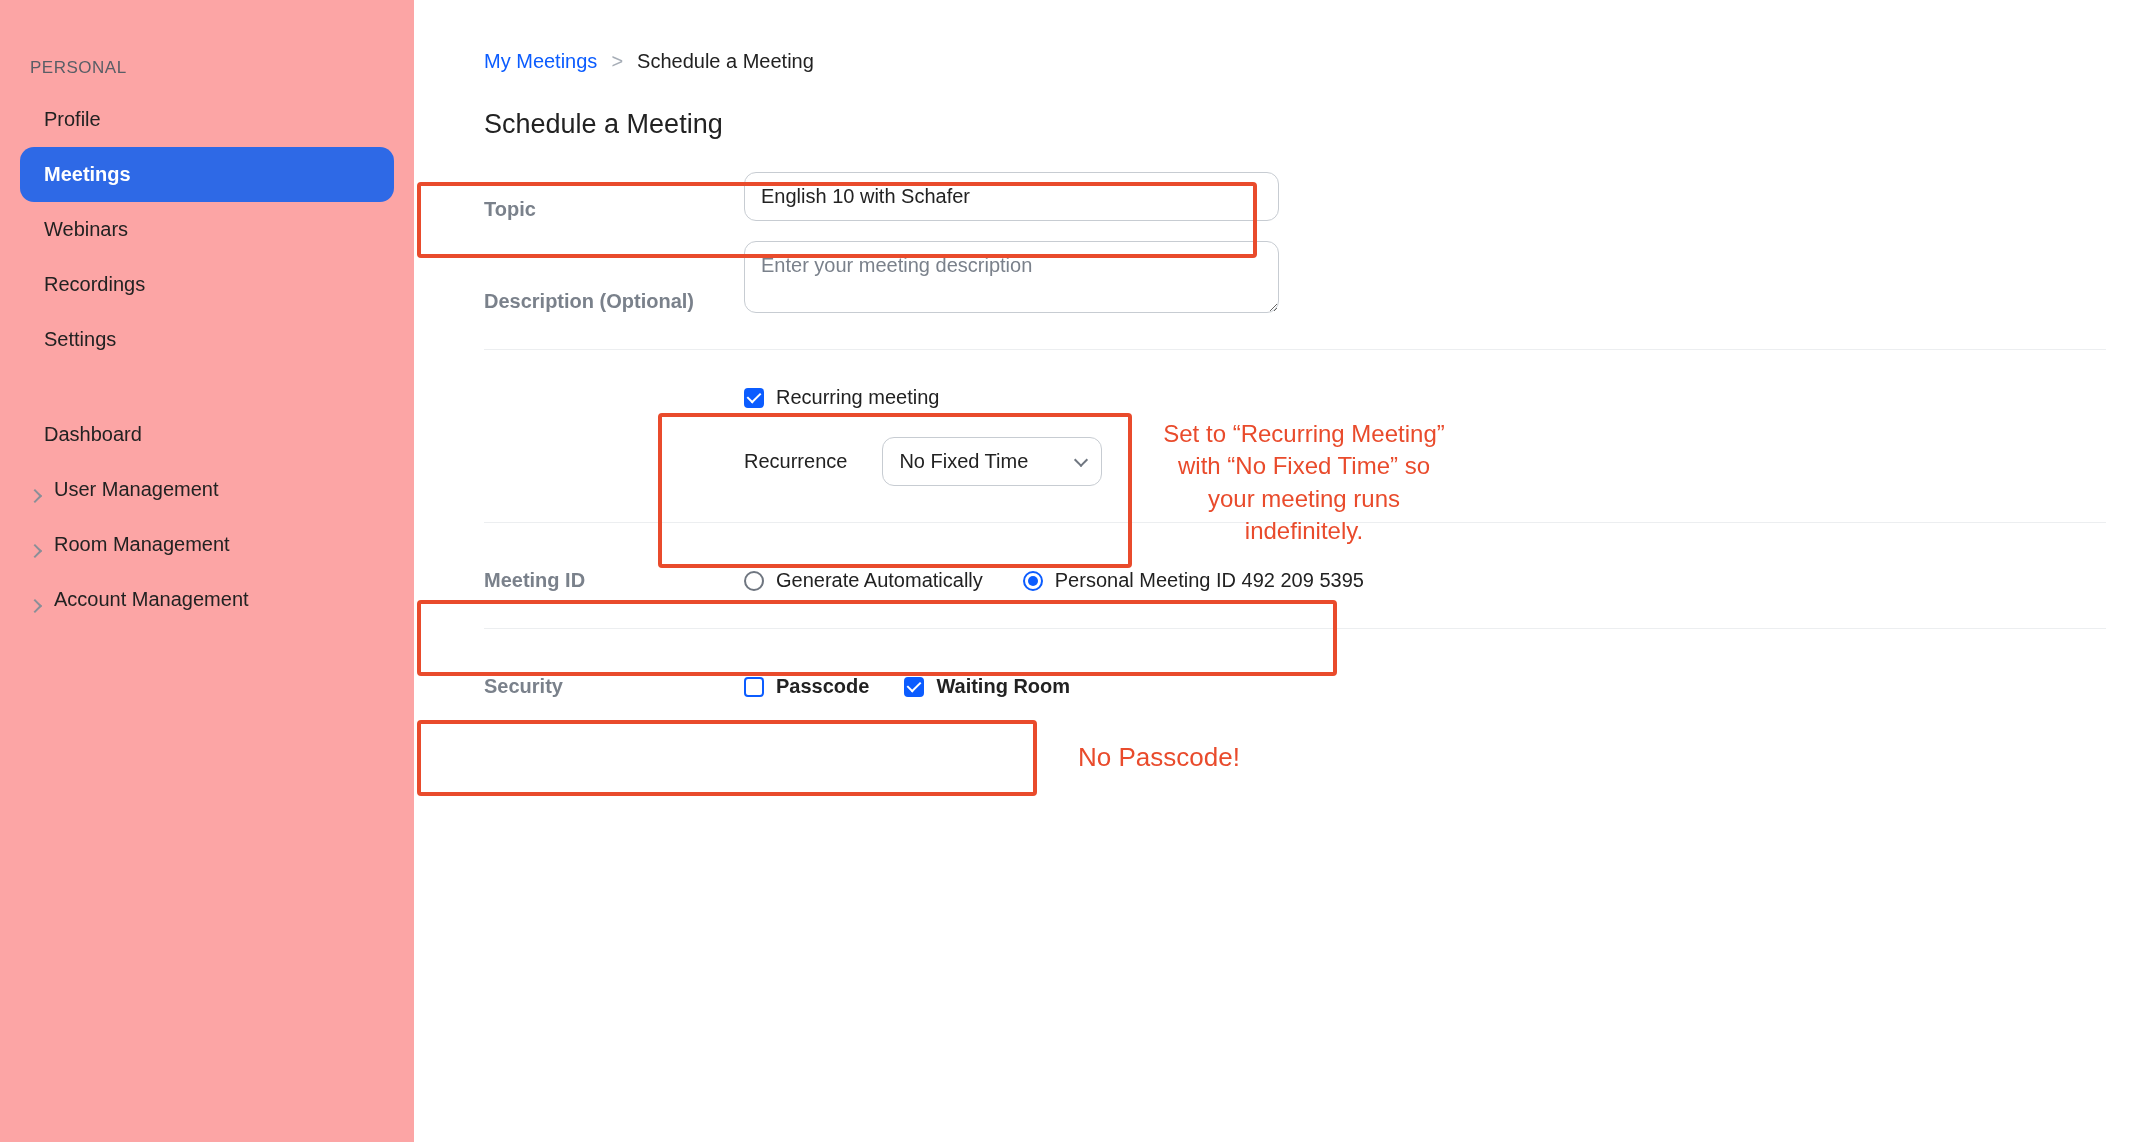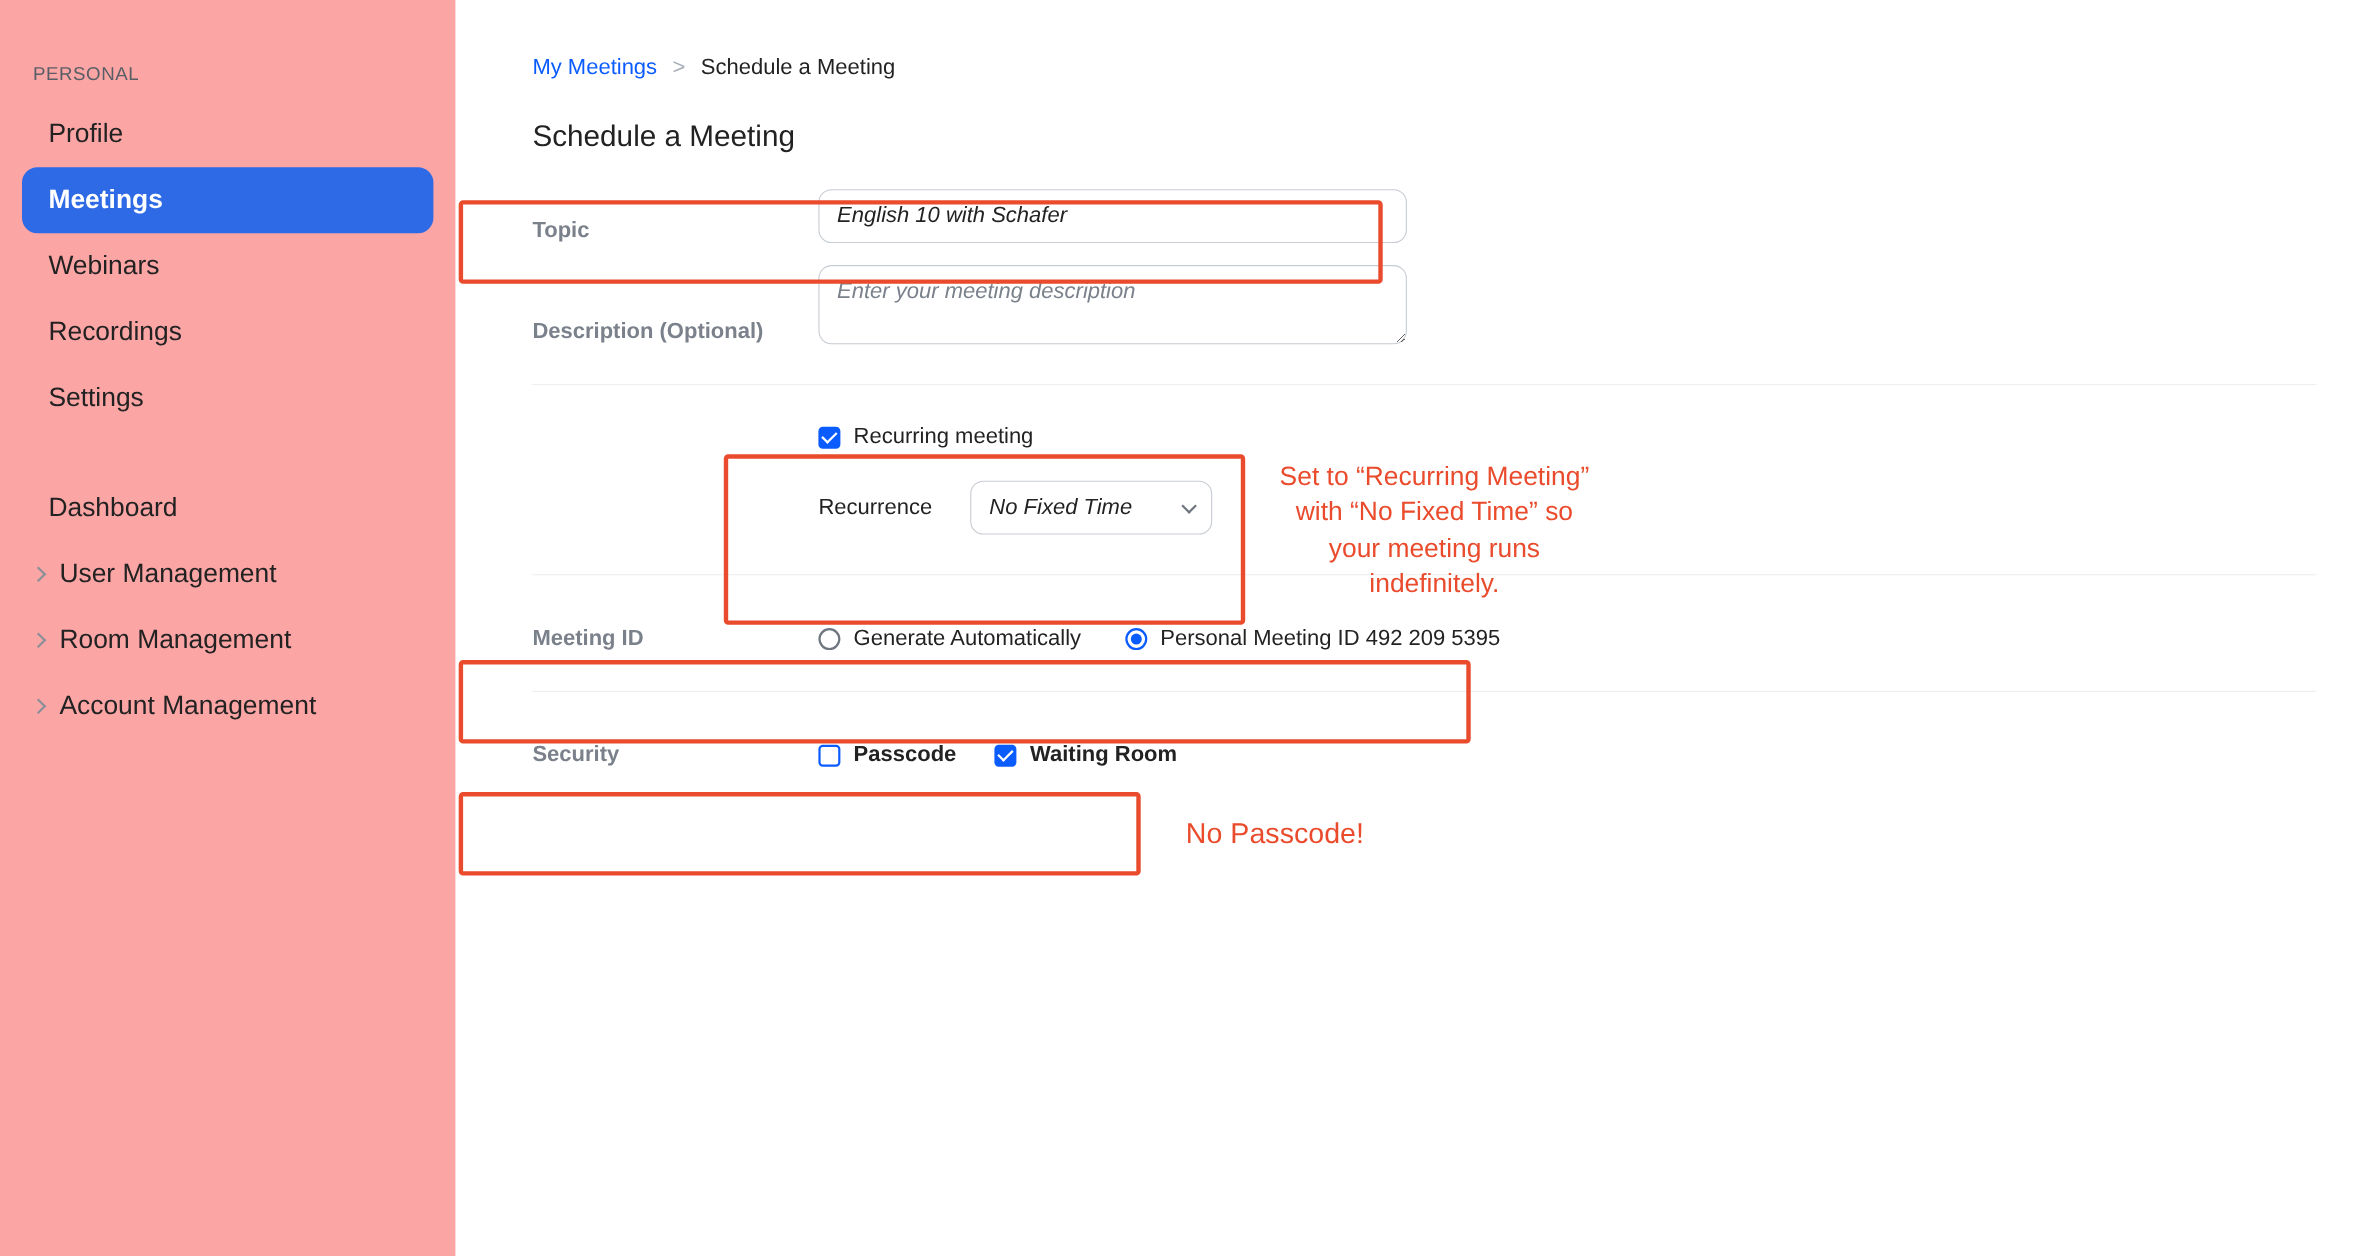--- a/index.html
+++ b/index.html
@@ -24,24 +24,24 @@
   .sidebar-section-label {
     color: #595e66;
     font-size: 17px;
     letter-spacing: 0.5px;
     padding: 18px 10px 14px 10px;
   }
   .sidebar-item {
     padding: 16px 24px;
     border-radius: 14px;
     color: #222;
-    font-size: 24px;
+    font-size: 20px;
     cursor: pointer;
     display: flex;
-    align-items: center;
+    align-items: flex-end;
     gap: 10px;
   }
   .sidebar-item.active {
     background: #2e69e6;
     color: #fff;
     font-weight: 600;
   }
   .chevron-right-icon {
     width: 10px;
     height: 10px;
@@ -96,21 +96,20 @@
   .field-control { flex: 1; display: flex; align-items: center; gap: 18px; flex-wrap: wrap; }
   .text-input, .textarea-input, .select-input {
     border: 1px solid #c7ccd2;
     border-radius: 12px;
     padding: 12px 16px;
     font-size: 20px;
     color: #222;
     width: 535px;
     font-family: inherit;
     background: #fff;
-    font-style: italic;
   }
   .textarea-input {
     height: 72px;
     resize: both;
     color: #222;
   }
   .textarea-input::placeholder { color: #7a818b; }
   .select-wrap {
     position: relative;
     display: inline-block;

